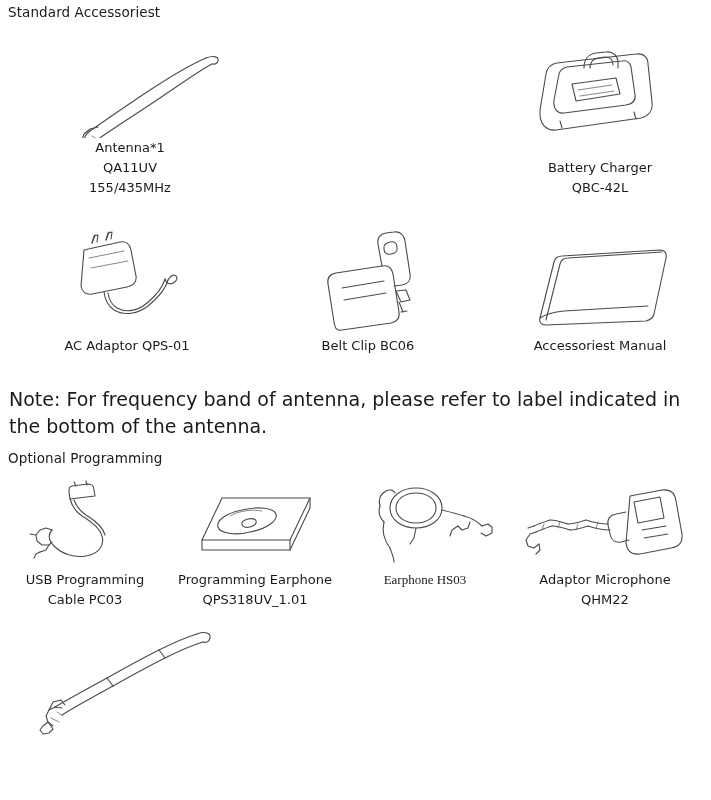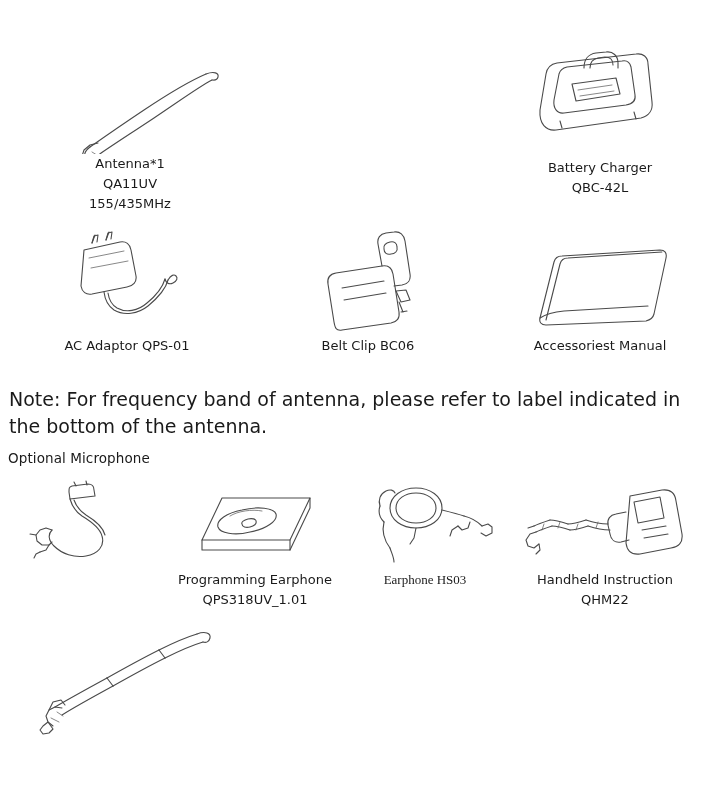--- a/index.html
+++ b/index.html
@@ -68,22 +68,23 @@
     stroke-width: 0.8;
     stroke-linejoin: round;
     stroke-linecap: round;
   }
 </style>
 </head>
 <body>
 
 <div class="page">
 
-
-  <div class="item" style="left:30px; top:44px; width:200px;">
+  <div class="section-title" id="standard-title">Standard Accessoriest</div>
+
+  <div class="item" style="left:30px; top:28px; width:200px;">
     <div class="art">
       <svg width="180" height="110" viewBox="0 0 180 110">
         <g class="ln">
           <path d="M48 122 L44 118 L42 112 L44 106 L50 101 L58 99"></path>
           <path d="M50 103 C 60 96, 80 82, 104 66 C 128 50, 152 36, 166 30"></path>
           <path d="M57 112 C 68 104, 90 90, 114 74 C 138 58, 160 42, 172 36"></path>
           <path d="M166 30 C 174 27, 179 29, 178 33 C 177 37, 174 36, 172 36"></path>
           <path d="M50 103 C 46 106, 44 110, 45 113 C 46 116, 51 115, 57 112"></path>
           <path d="M44 118 L41 121 L38 124 L41 127 L46 126 L49 123 Z"></path>
         </g>
@@ -191,41 +192,43 @@
           <path d="M36 92 L50 36 C 51 32, 54 30, 58 30 L152 24"></path>
           <path d="M30 90 C 36 86, 44 84, 54 83 L138 78"></path>
         </g>
       </svg>
     </div>
     <div class="caption">Accessoriest Manual</div>
   </div>
 
   <div class="note">Note: For frequency band of antenna, please refer to label indicated in the bottom of the antenna.</div>
 
-  <div class="section-title" id="optional-title">Optional Microphone</div>
+  <div class="section-title" id="optional-title">Optional Programming</div>
 
   <div class="item" style="left:5px; top:478px; width:160px;">
     <div class="art">
       <svg width="150" height="92" viewBox="0 0 150 92">
         <g class="ln">
           <path d="M62 8 L78 6 C 82 6, 84 8, 84 12 L85 18 L60 21 L59 14
                    C 59 10, 59 9, 62 8 Z"></path>
           <path d="M64 4 L66 8"></path>
           <path d="M76 3 L77 7"></path>
           <path d="M60 21 C 62 28, 66 34, 72 38 C 82 44, 90 50, 92 58
                    C 95 68, 88 76, 76 78 C 64 80, 52 76, 44 68
                    C 38 62, 38 56, 42 52"></path>
           <path d="M64 22 C 66 28, 70 33, 76 37 C 86 43, 93 49, 95 57"></path>
           <path d="M42 52 L36 50 L30 52 L26 57 L27 63 L32 67 L39 67 L42 64"></path>
           <path d="M39 67 L36 72 L30 74"></path>
           <path d="M26 57 L20 56"></path>
           <path d="M30 74 L26 76 L24 80"></path>
         </g>
       </svg>
     </div>
+    <div class="caption">USB Programming
+Cable PC03</div>
   </div>
 
   <div class="item" style="left:165px; top:478px; width:180px;">
     <div class="art">
       <svg width="170" height="92" viewBox="0 0 170 92">
         <g class="ln">
           <path d="M32 62 L52 20 L140 20 L120 62 Z"></path>
           <path d="M32 62 L32 72 L120 72 L120 62"></path>
           <path d="M140 20 L140 30 L120 72"></path>
           <path d="M72 32 C 88 28, 104 30, 106 36 C 108 43, 96 51, 80 54
@@ -291,21 +294,21 @@
           <path d="M29 66 L30 72 L26 76"></path>
         </g>
         <g class="ln-thin">
           <path d="M88 44 L86 50"></path>
           <path d="M68 46 L66 52"></path>
           <path d="M50 44 L48 50"></path>
           <path d="M34 46 L32 52"></path>
         </g>
       </svg>
     </div>
-    <div class="caption">Handheld Instruction
+    <div class="caption">Adaptor Microphone
 QHM22</div>
   </div>
 
   <div class="item" style="left:10px; top:630px; width:260px;">
     <div class="art">
       <svg width="250" height="110" viewBox="0 0 250 110">
         <g class="ln">
           <path d="M38 96 L33 92 L31 86 L34 80 L40 77 L47 78"></path>
           <path d="M34 80 L38 72 L46 70 L50 75"></path>
           <path d="M40 77 C 52 70, 70 60, 92 48"></path>

